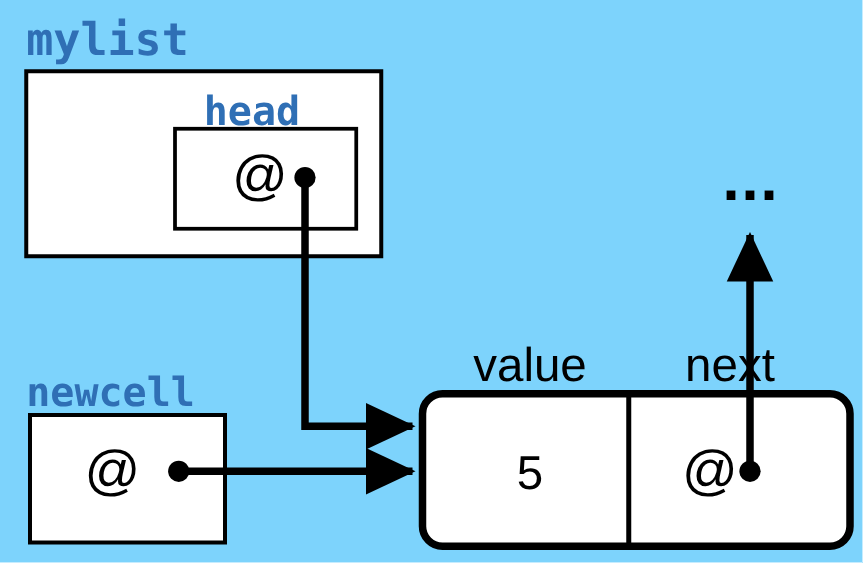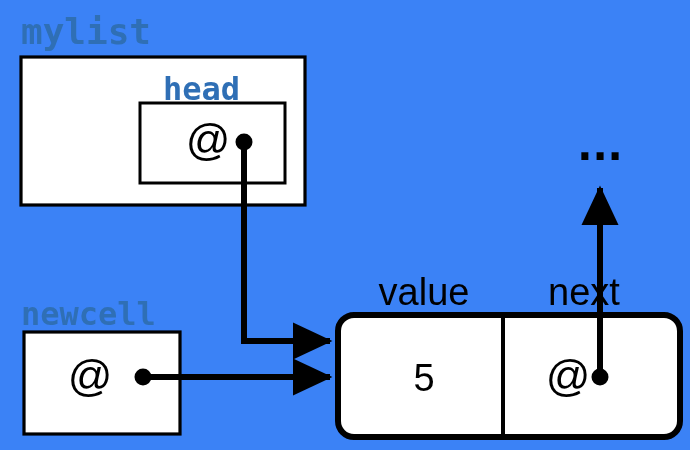--- a/index.html
+++ b/index.html
@@ -8,21 +8,21 @@
     padding: 0;
     background: #ffffff;
   }
   body {
     font-family: "DejaVu Sans", sans-serif;
   }
   #diagram-root {
     position: relative;
     width: 690px;
     height: 450px;
-    background: #3b82f6;
+    background: #7dd3fc;
     overflow: hidden;
   }
   #diagram-svg {
     position: absolute;
     left: 0;
     top: 0;
     width: 690px;
     height: 450px;
     display: block;
   }

